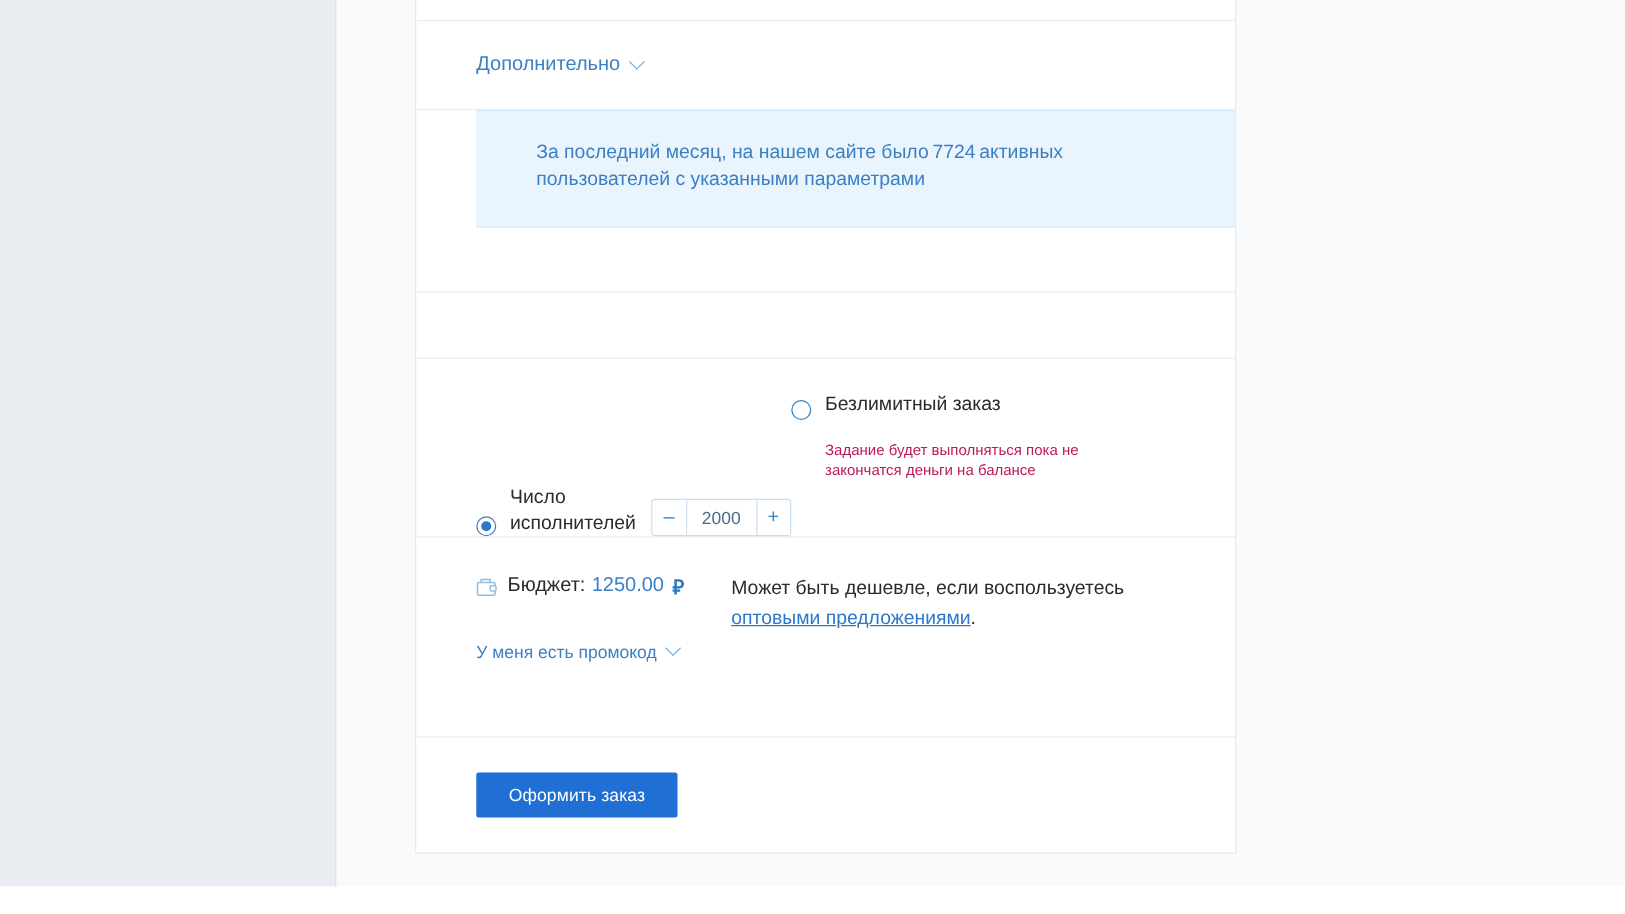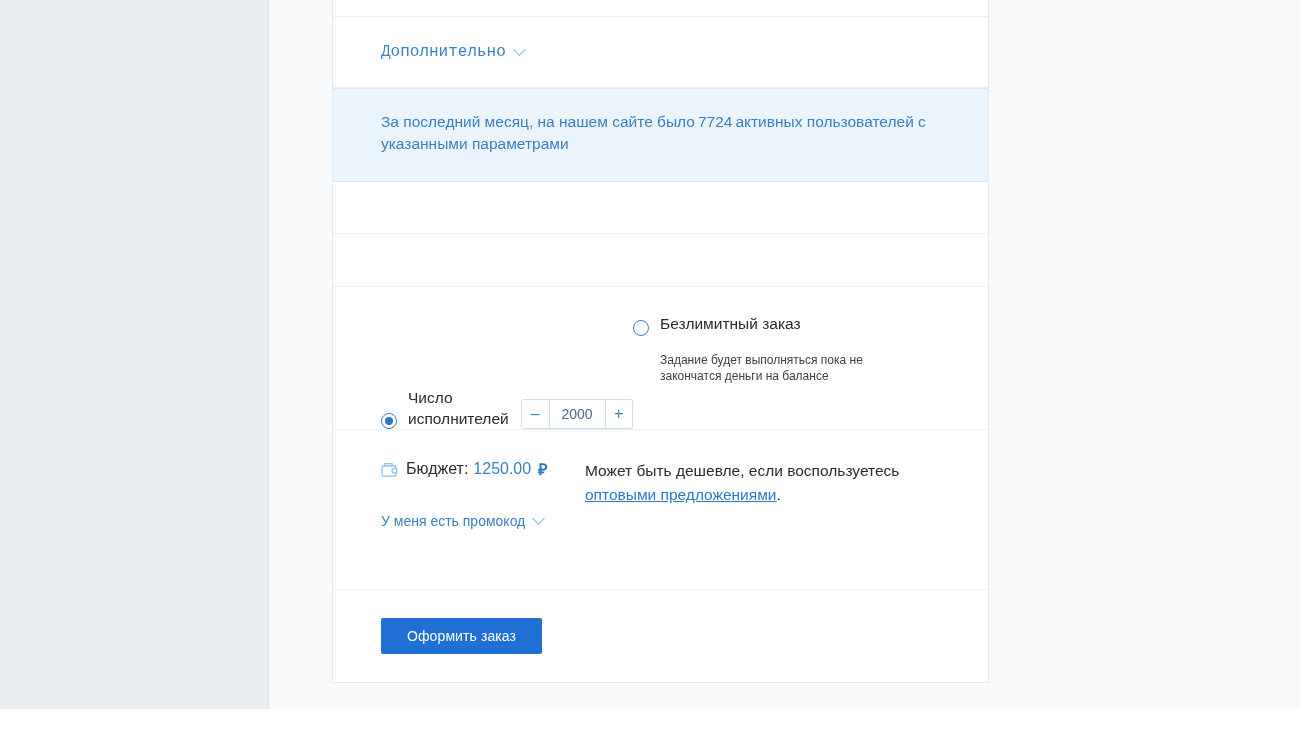--- a/index.html
+++ b/index.html
@@ -59,21 +59,20 @@
   .row-stub {
     height: 69px;
   }
 
   
   .row-additional {
     height: 71px;
     display: flex;
     align-items: center;
     padding-left: 48px;
-    font-family: Liberation Mono, monospace;
   }
   .disclosure {
     display: inline-flex;
     align-items: center;
     gap: 9px;
     color: #3b7fc4;
     font-size: 16px;
     cursor: pointer;
     user-select: none;
   }
@@ -99,20 +98,21 @@
     transform: rotate(45deg);
   }
 
   
   .row-banner {
     background: #eaf4fd;
     border-top: 1px solid #d6e8f7;
     border-bottom: 1px solid #d6e8f7;
     padding: 22px 48px 26px 48px;
     min-height: 46px;
+    margin-left: 48px;
   }
   .banner-text {
     color: #3b7fc4;
     font-size: 15.5px;
     line-height: 22px;
     max-width: 600px;
   }
   .banner-count {
     color: #3b7fc4;
     padding: 0 3px;
@@ -212,21 +212,21 @@
   }
   .unlimited-label {
     font-size: 15.5px;
     color: #2b2b2b;
     margin-left: 11px;
     line-height: 21px;
   }
   .hint {
     margin-top: 16px;
     margin-left: 27px;
-    color: #404040;
+    color: #be185d;
     font-size: 12px;
     line-height: 16px;
     max-width: 230px;
   }
 
   
   .row-budget {
     min-height: 160px;
     display: flex;
     padding: 28px 0 0 0;

